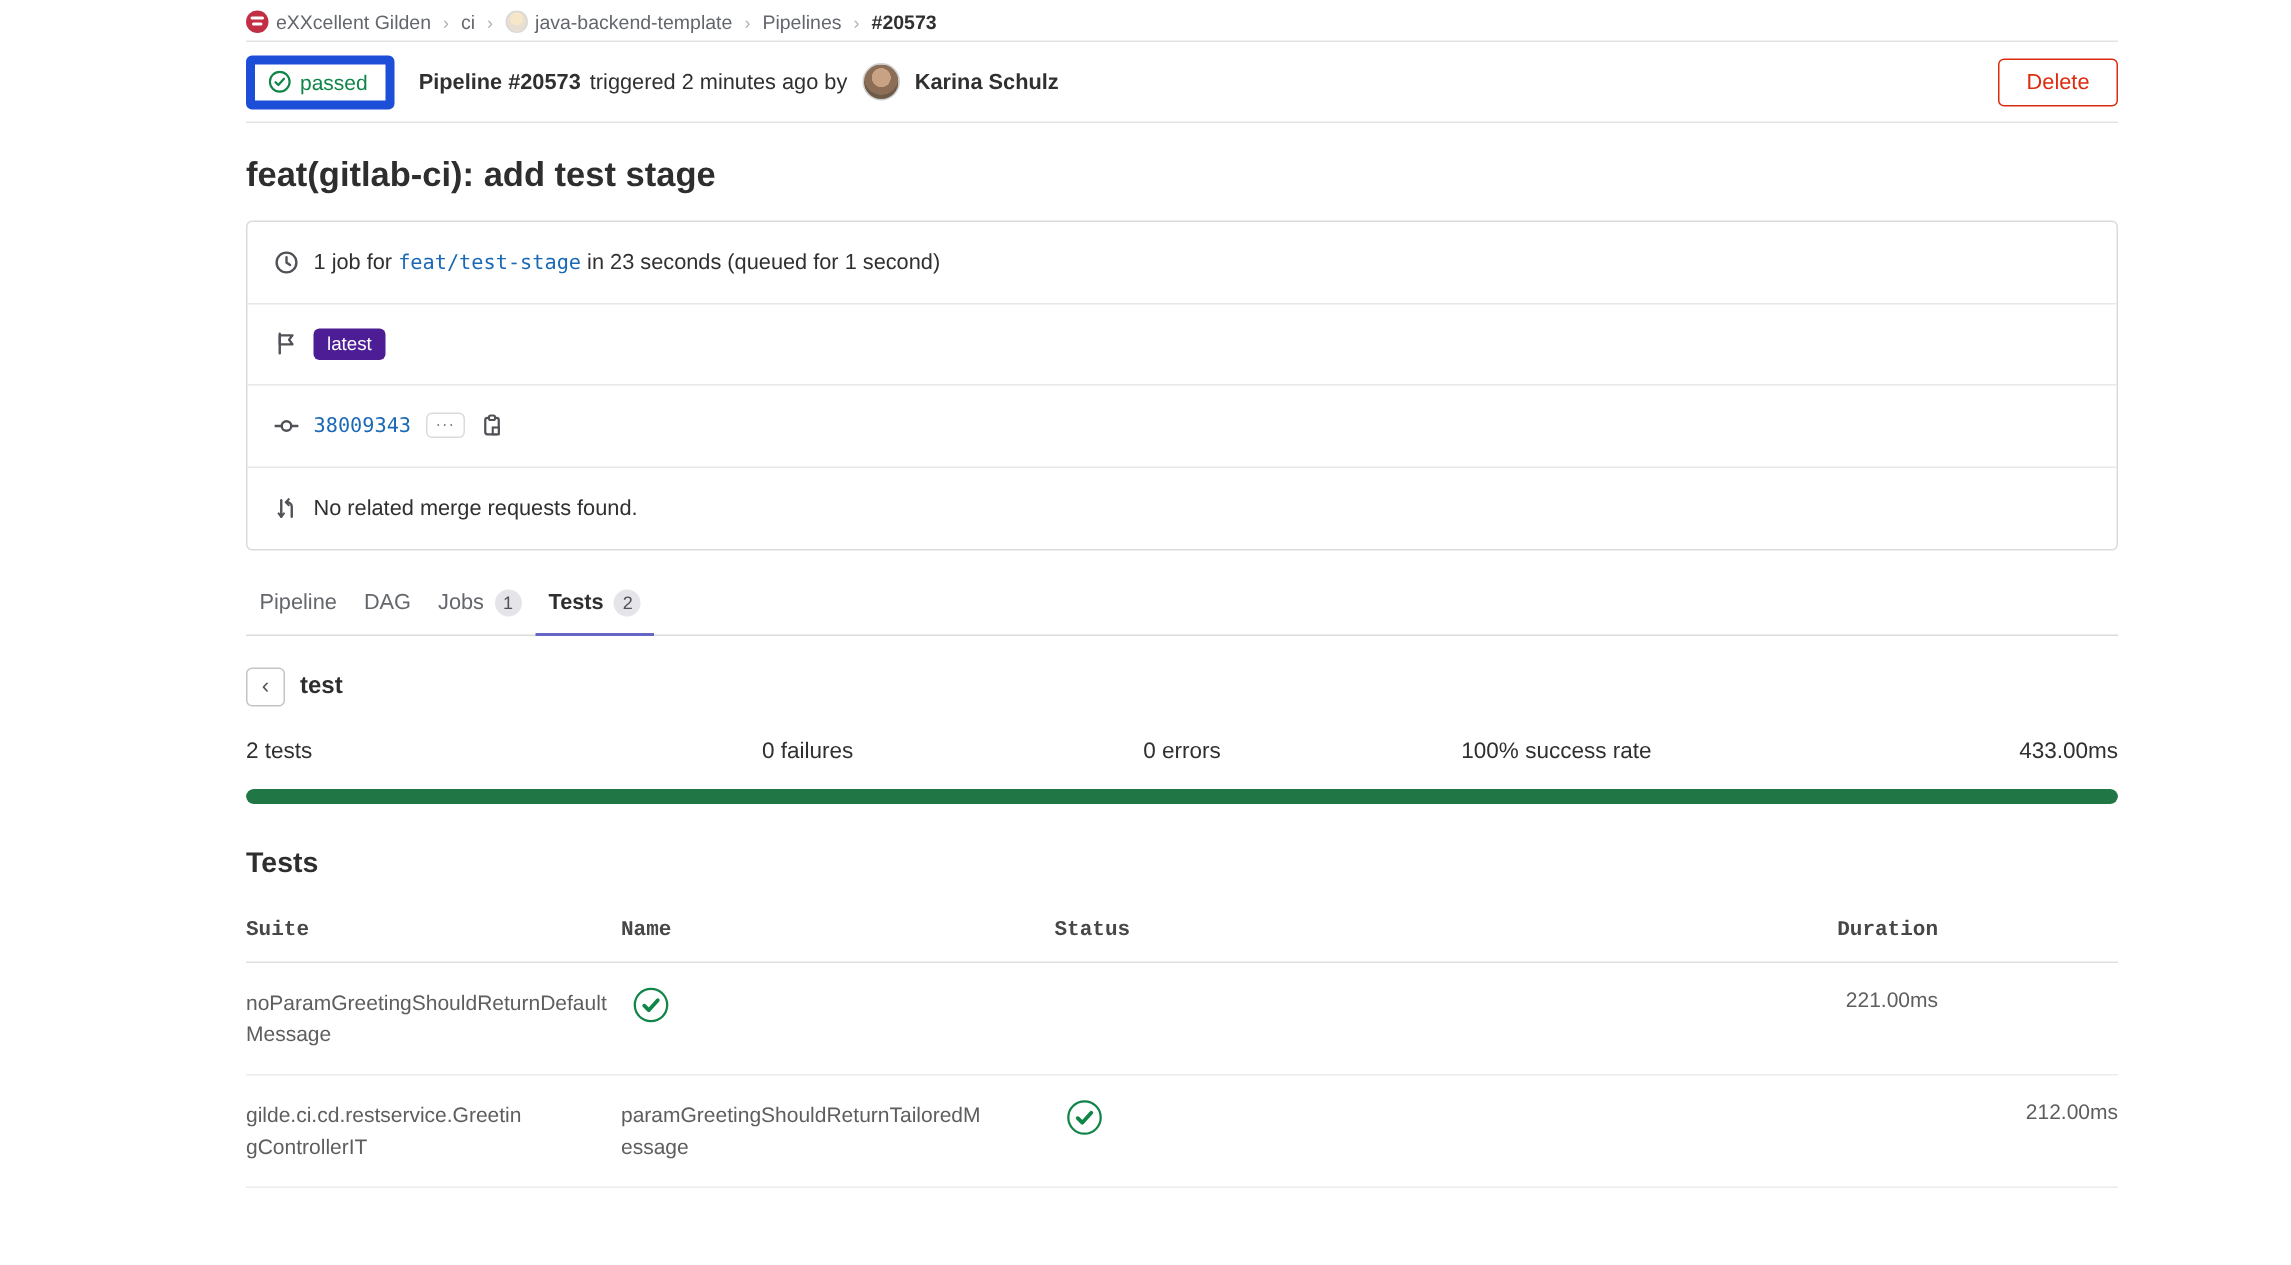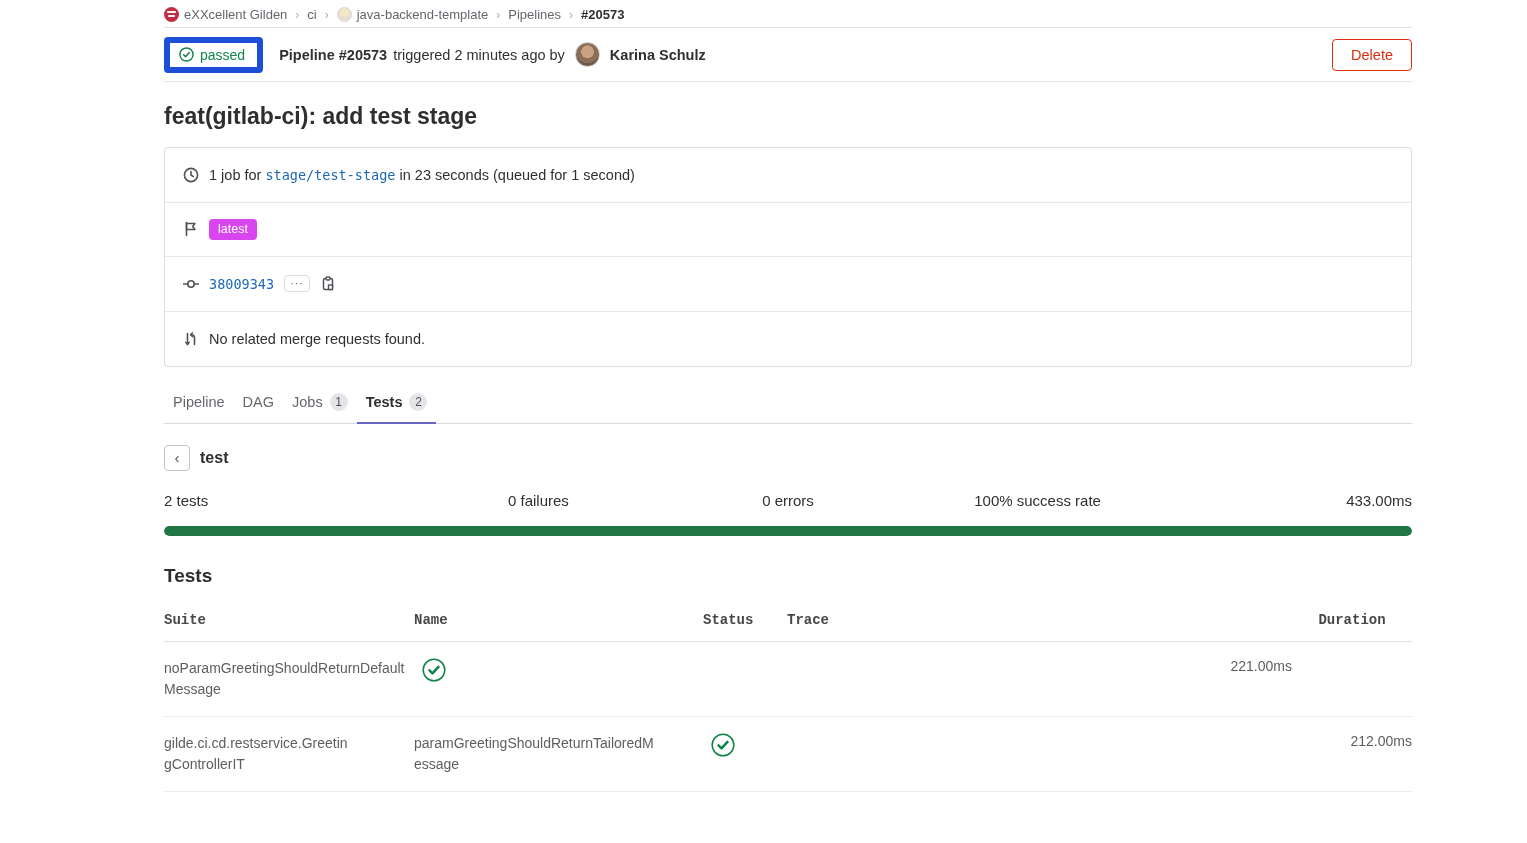--- a/index.html
+++ b/index.html
@@ -36,21 +36,21 @@
   .page-title { font-size:23px; font-weight:bold; margin-top:21px; color:#2e2e2e; }
 
   
   .info-box { margin-top:17px; border:1px solid #dbdbdb; border-radius:4px; }
   .info-row { display:flex; align-items:center; padding:0 16px 0 18px; height:54.5px;
     border-bottom:1px solid #e8e8e8; font-size:14.5px; }
   .info-row:last-child { border-bottom:none; }
   .info-row .row-icon { width:16px; height:16px; flex:0 0 16px; color:#535158; margin-right:10px; }
   .mono-link { font-family:"DejaVu Sans Mono","Liberation Mono",monospace; color:#1b69b6;
     text-decoration:none; font-size:13.5px; }
-  .badge-latest { background:#d946ef; color:#fff; font-size:12.5px; border-radius:4px;
+  .badge-latest { background:#4c1d95; color:#fff; font-size:12.5px; border-radius:4px;
     padding:3px 9px; line-height:1.2; }
   .btn-ellipsis { border:1px solid #dbdbdb; border-radius:4px; background:#fff; color:#535158;
     width:26px; height:17px; margin-left:10px; font-size:10px; line-height:13px; letter-spacing:1px;
     display:inline-flex; align-items:center; justify-content:center; cursor:pointer; }
   .btn-copy { background:none; border:none; margin-left:10px; color:#535158; cursor:pointer;
     width:16px; height:16px; padding:0; }
 
   
   .tabs { margin-top:16px; border-bottom:1px solid #dbdbdb; display:flex; }
   .tab { display:flex; align-items:center; gap:7px; padding:10px 9px 11px; font-size:14.5px;
@@ -72,21 +72,21 @@
   .summary > div:nth-child(2), .summary > div:nth-child(3), .summary > div:nth-child(4) { text-align:center; }
   .summary > div:nth-child(5) { text-align:right; }
   .progress-track { margin-top:17px; height:10px; border-radius:5px; background:#e8e8e8; overflow:hidden; }
   .progress-fill { height:100%; background:#217645; border-radius:5px; }
 
   
   .tests-heading { margin-top:29px; font-size:19px; font-weight:bold; color:#2e2e2e; }
   .tbl { margin-top:12px; width:100%; }
   .tbl-row { display:grid; grid-template-columns:250px 289px 84px 1fr 120px; align-items:center; }
   .tbl-head { font-weight:bold; font-size:14px; color:#474747; padding:13px 0; border-bottom:1px solid #e0e0e0; align-items:end;font-family:Liberation Mono, monospace; }
-  .tbl-head .col-duration { text-align:center; }
+  .tbl-head .col-duration { text-align:right; }
   .tbl-body-row { padding:16px 0; border-bottom:1px solid #ececec; font-size:14px; color:#5e5e5e; align-items:start; }
   .cell-suite { max-width:190px; overflow-wrap:anywhere; line-height:21px; }
   .cell-name { max-width:245px; overflow-wrap:anywhere; line-height:21px; }
   .cell-status { padding-left:8px; }
   .cell-duration { text-align:right; }
   .check-circle { width:24px; height:24px; display:block; }
   svg { display:block; }
 </style>
 </head>
 <body>
@@ -138,21 +138,21 @@
   <h1 class="page-title">feat(gitlab-ci): add test stage</h1>
 
   <div class="info-box">
     <div class="info-row">
       <svg class="row-icon" viewBox="0 0 16 16">
         <circle cx="8" cy="8" r="6.6" fill="none" stroke="currentColor" stroke-width="1.6"></circle>
         <path d="M8 4.5V8l2.4 1.6" fill="none" stroke="currentColor" stroke-width="1.6" stroke-linecap="round"></path>
       </svg>
       <span>
         <span>1 job for</span>
-        <a class="mono-link">stage/test-stage</a>
+        <a class="mono-link">feat/test-stage</a>
         <span>in 23 seconds (queued for 1 second)</span>
       </span>
     </div>
     <div class="info-row">
       <svg class="row-icon" viewBox="0 0 16 16">
         <path d="M3.5 1.5v13" stroke="currentColor" stroke-width="1.6" stroke-linecap="round"></path>
         <path d="M3.5 2.5h8.5l-2.3 3 2.3 3H3.5z" fill="none" stroke="currentColor" stroke-width="1.5" stroke-linejoin="round"></path>
       </svg>
       <span class="badge-latest">latest</span>
     </div>
@@ -218,21 +218,20 @@
     <div class="progress-fill" style="width: 100%;"></div>
   </div>
 
   <h2 class="tests-heading">Tests</h2>
 
   <div class="tbl">
     <div class="tbl-row tbl-head">
       <div class="col-suite">Suite</div>
       <div class="col-name">Name</div>
       <div class="col-status">Status</div>
-      <div class="col-trace">Trace</div>
       <div class="col-duration">Duration</div>
     </div>
 
     <div class="tbl-row tbl-body-row">
       <div class="cell-name">noParamGreetingShouldReturnDefaultMessage</div>
       <div class="cell-status">
         <svg class="check-circle" viewBox="0 0 16 16">
           <circle cx="8" cy="8" r="7.2" fill="none" stroke="#108548" stroke-width="1"></circle>
           <path d="M5 8.3l2 2 4-4.4" fill="none" stroke="#108548" stroke-width="1.7" stroke-linecap="round" stroke-linejoin="round"></path>
         </svg>

